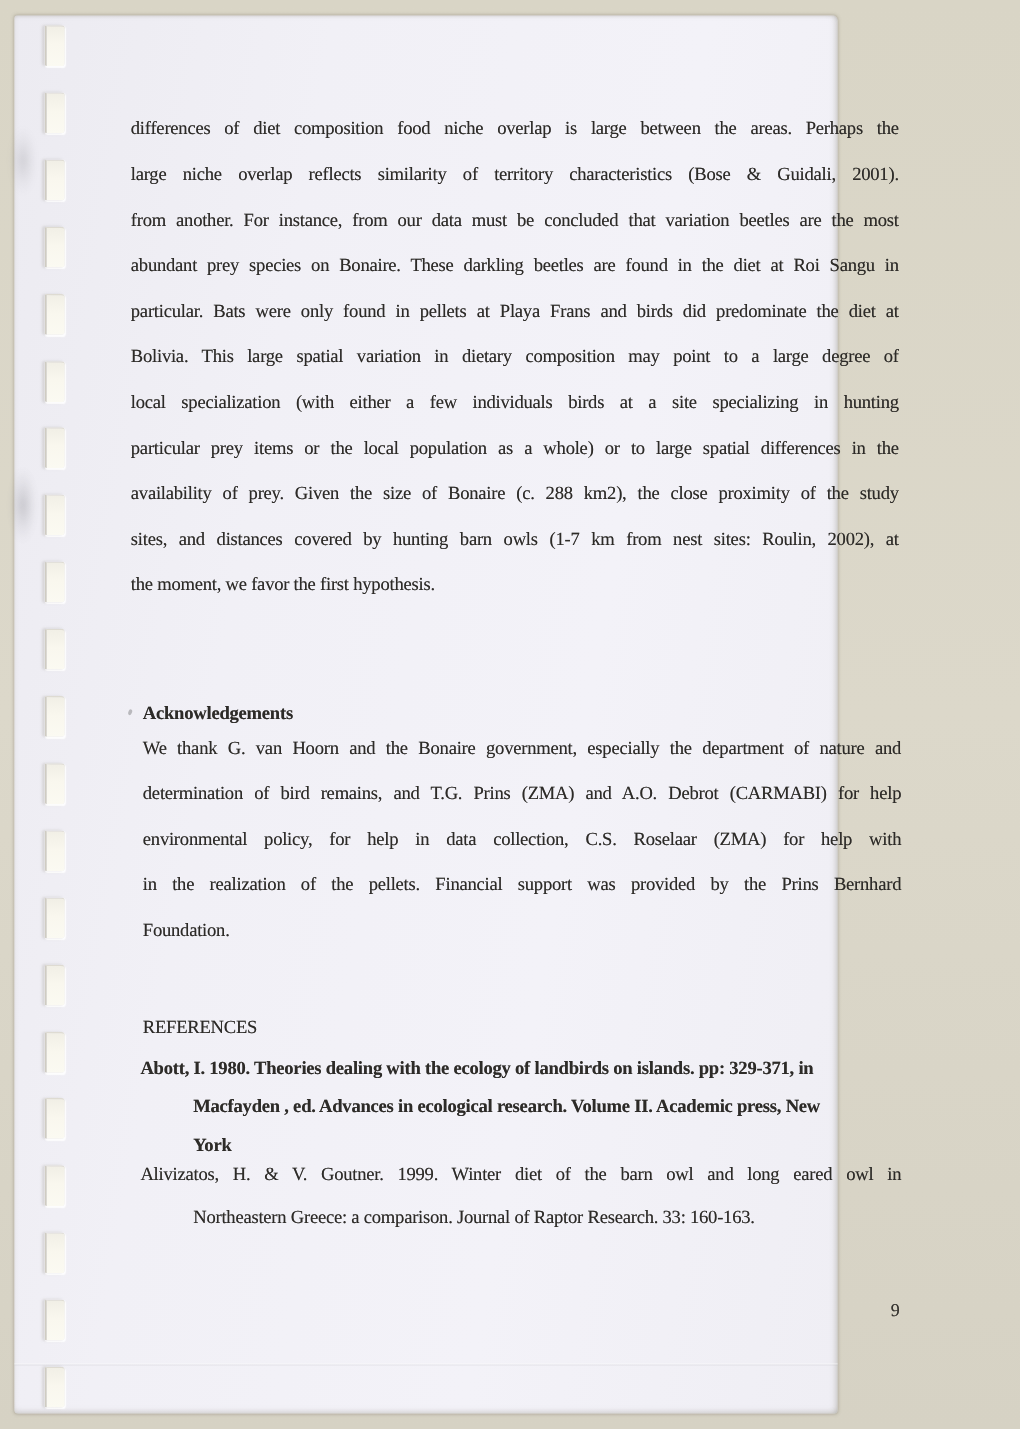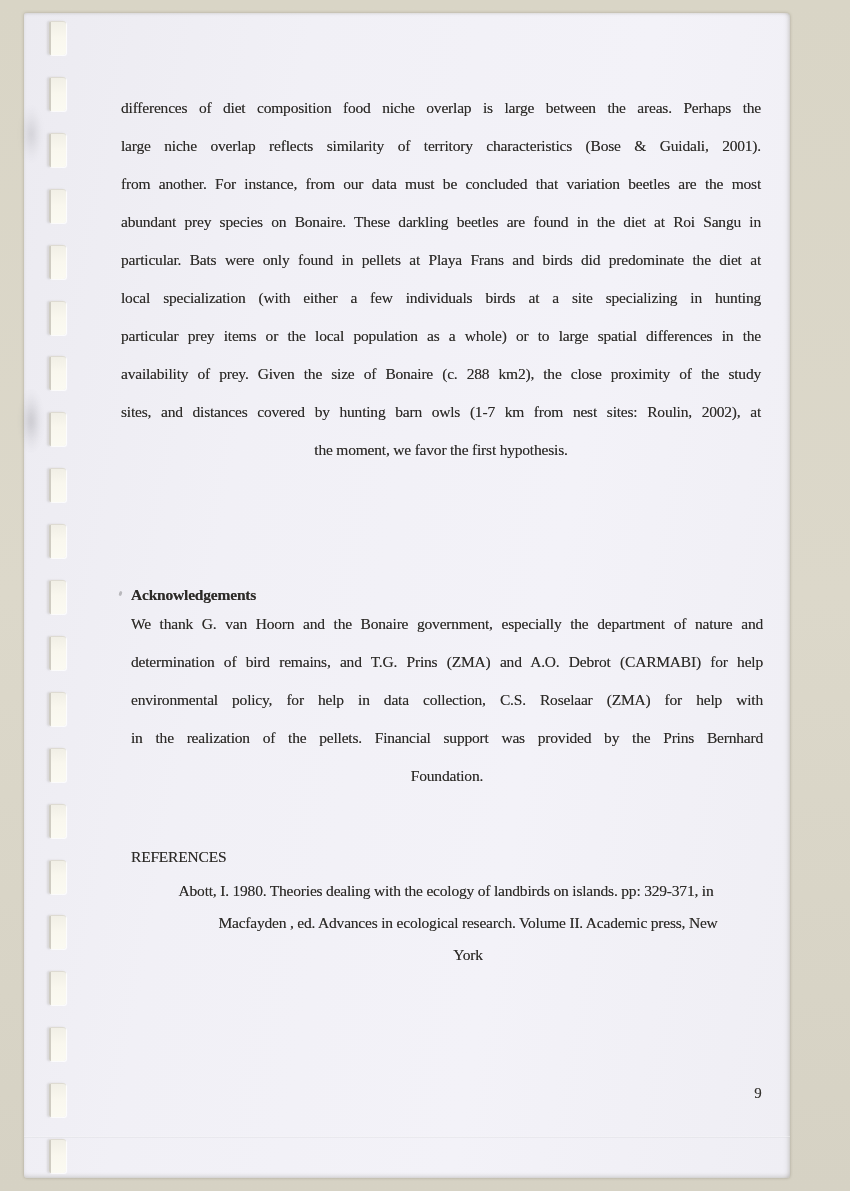--- a/index.html
+++ b/index.html
@@ -5,22 +5,22 @@
   html, body { margin: 0; padding: 0; }
   body {
     width: 850px; height: 1191px;
     position: relative;
     background: linear-gradient(180deg, #d9d5c6 0%, #dcd8ca 50%, #d6d2c4 100%);
     font-family: "Liberation Serif", "DejaVu Serif", serif;
     overflow: hidden;
   }
   .page {
     position: absolute;
-    left: 24px; top: 13px;
-    width: 766px; height: 1165px;
+    left: 12px; top: 13px;
+    width: 686px; height: 1165px;
     background: linear-gradient(100deg, #ecebf1 0%, #f1f0f6 30%, #f3f2f8 65%, #efeef4 100%);
     border-radius: 2px 4px 3px 3px;
     box-shadow:
       0 0 3px rgba(110,105,90,0.45),
       inset -3px 0 5px -2px rgba(130,125,110,0.35),
       inset 0 -3px 5px -2px rgba(130,125,110,0.30),
       inset 0 2px 3px -2px rgba(130,125,110,0.25);
   }
   .hole {
     position: absolute;
@@ -58,24 +58,24 @@
     color: #2d2b28;
     font-size: 15.5px;
     letter-spacing: -0.2px;
     text-shadow: 0 0 0.5px rgba(45,43,40,0.55);
   }
   .text div { height: inherit; }
   .para1   { left: 97px;  top: 76px;  width: 640px; line-height: 38px; }
   .ackhead { left: 107px; top: 570px; width: 632px; line-height: 24px; font-weight: bold; }
   .ackpara { left: 107px; top: 592px; width: 632px; line-height: 38px; }
   .refhead { left: 107px; top: 832px; width: 632px; line-height: 24px; font-family: Liberation Serif, serif; }
-  .ref1    { left: 105px; top: 862px; width: 634px; line-height: 32px; }
+  .ref1    { left: 105px; top: 862px; width: 634px; line-height: 32px; font-weight: bold; }
   .ref2    { left: 105px; top: 948px; width: 634px; line-height: 36px; }
   .jline { text-align: justify; text-align-last: justify; }
-  .nline { text-align: center; }
+  .nline { text-align: left; }
   .indent { padding-left: 44px; box-sizing: border-box; }
   .pagenum {
     position: absolute;
     left: 722px; top: 1072px;
     width: 24px;
     color: #35332f;
     font-size: 15px;
     text-align: center;
     text-shadow: 0 0 0.5px rgba(45,43,40,0.5);
   }
@@ -113,20 +113,21 @@
   <div class="smudge s2"></div>
   <div class="crease"></div>
   <div class="artifact-dot"></div>
 
   <div class="text para1">
     <div class="jline">differences of diet composition food niche overlap is large between the areas. Perhaps the</div>
     <div class="jline">large niche overlap reflects similarity of territory characteristics (Bose &amp; Guidali, 2001).</div>
     <div class="jline">from another. For instance, from our data must be concluded that variation beetles are the most</div>
     <div class="jline">abundant prey species on Bonaire. These darkling beetles are found in the diet at Roi Sangu in</div>
     <div class="jline">particular. Bats were only found in pellets at Playa Frans and birds did predominate the diet at</div>
+    <div class="jline">Bolivia. This large spatial variation in dietary composition may point to a large degree of</div>
     <div class="jline">local specialization (with either a few individuals birds at a site specializing in hunting</div>
     <div class="jline">particular prey items or the local population as a whole) or to large spatial differences in the</div>
     <div class="jline">availability of prey. Given the size of Bonaire (c. 288 km2), the close proximity of the study</div>
     <div class="jline">sites, and distances covered by hunting barn owls (1-7 km from nest sites: Roulin, 2002), at</div>
     <div class="nline">the moment, we favor the first hypothesis.</div>
   </div>
 
   <div class="text ackhead">Acknowledgements</div>
 
   <div class="text ackpara">
@@ -138,16 +139,20 @@
   </div>
 
   <div class="text refhead">REFERENCES</div>
 
   <div class="text ref1">
     <div class="nline">Abott, I. 1980. Theories dealing with the ecology of landbirds on islands. pp: 329-371, in</div>
     <div class="nline indent">Macfayden , ed. Advances in ecological research. Volume II. Academic press, New</div>
     <div class="nline indent">York</div>
   </div>
 
+  <div class="text ref2">
+    <div class="jline">Alivizatos, H. &amp; V. Goutner. 1999. Winter diet of the barn owl and long eared owl in</div>
+    <div class="nline indent">Northeastern Greece: a comparison. Journal of Raptor Research. 33: 160-163.</div>
+  </div>
 
   <div class="pagenum">9</div>
 
 </div>
 
 </body></html>

